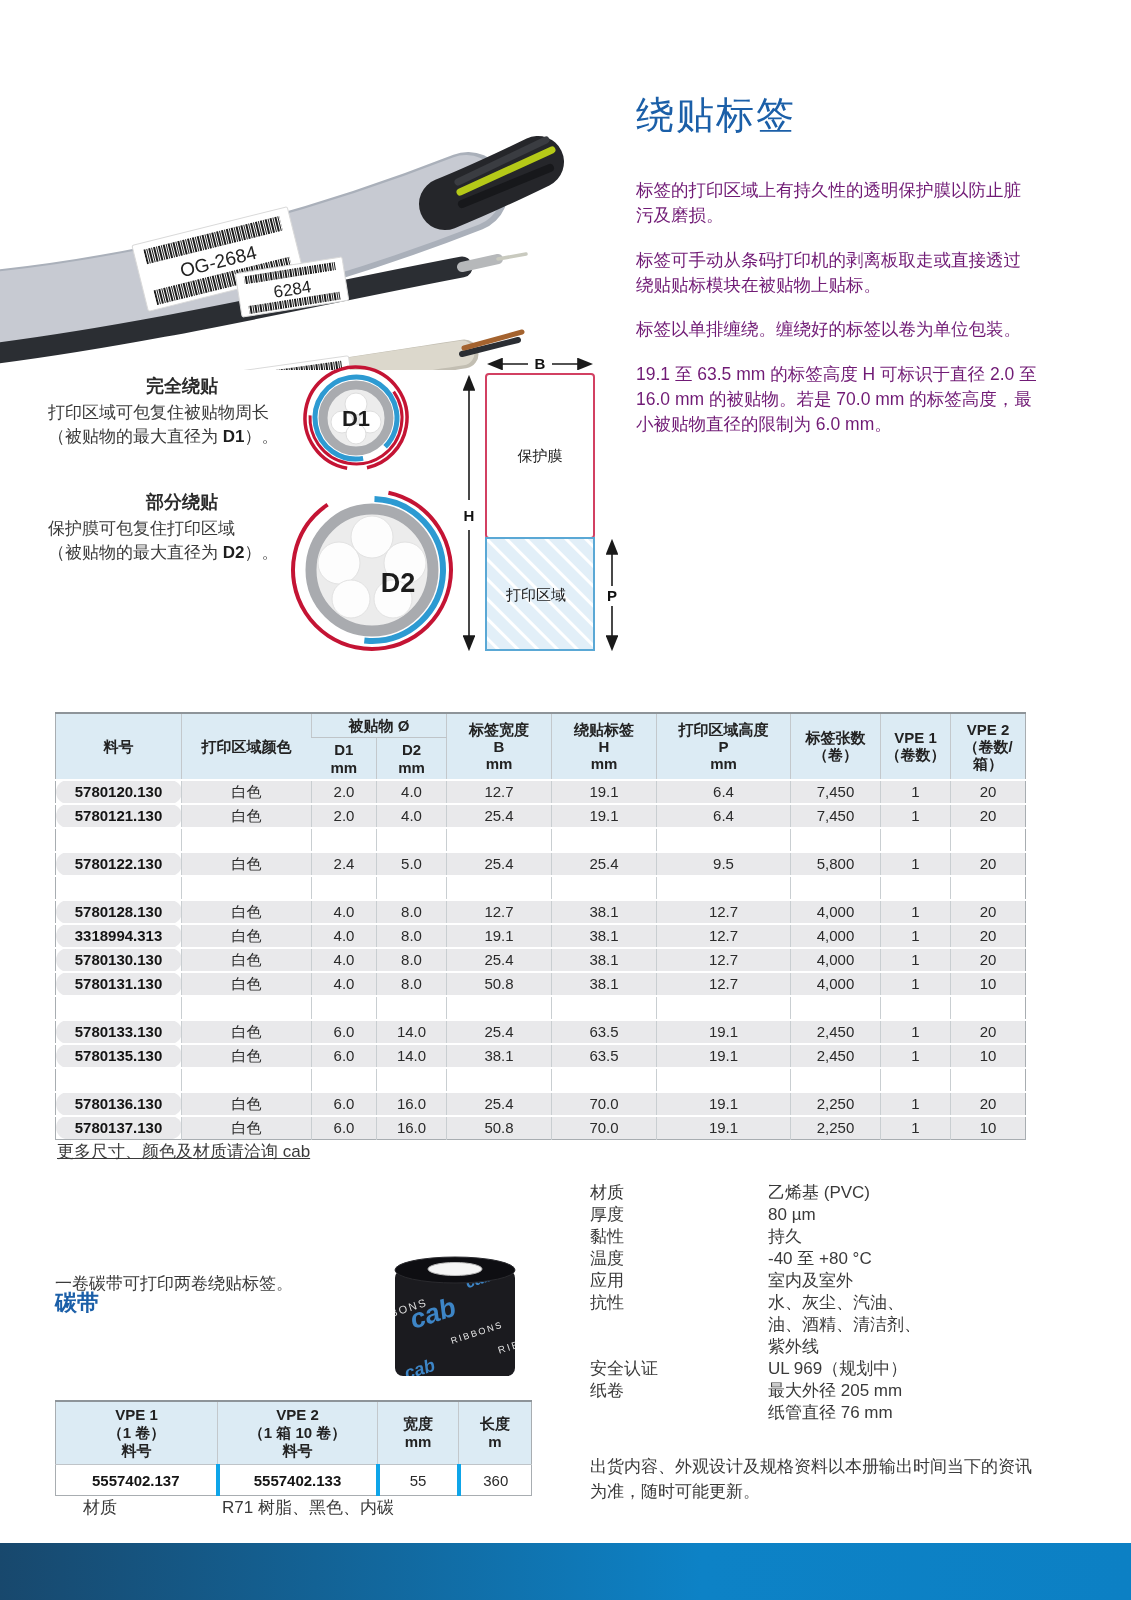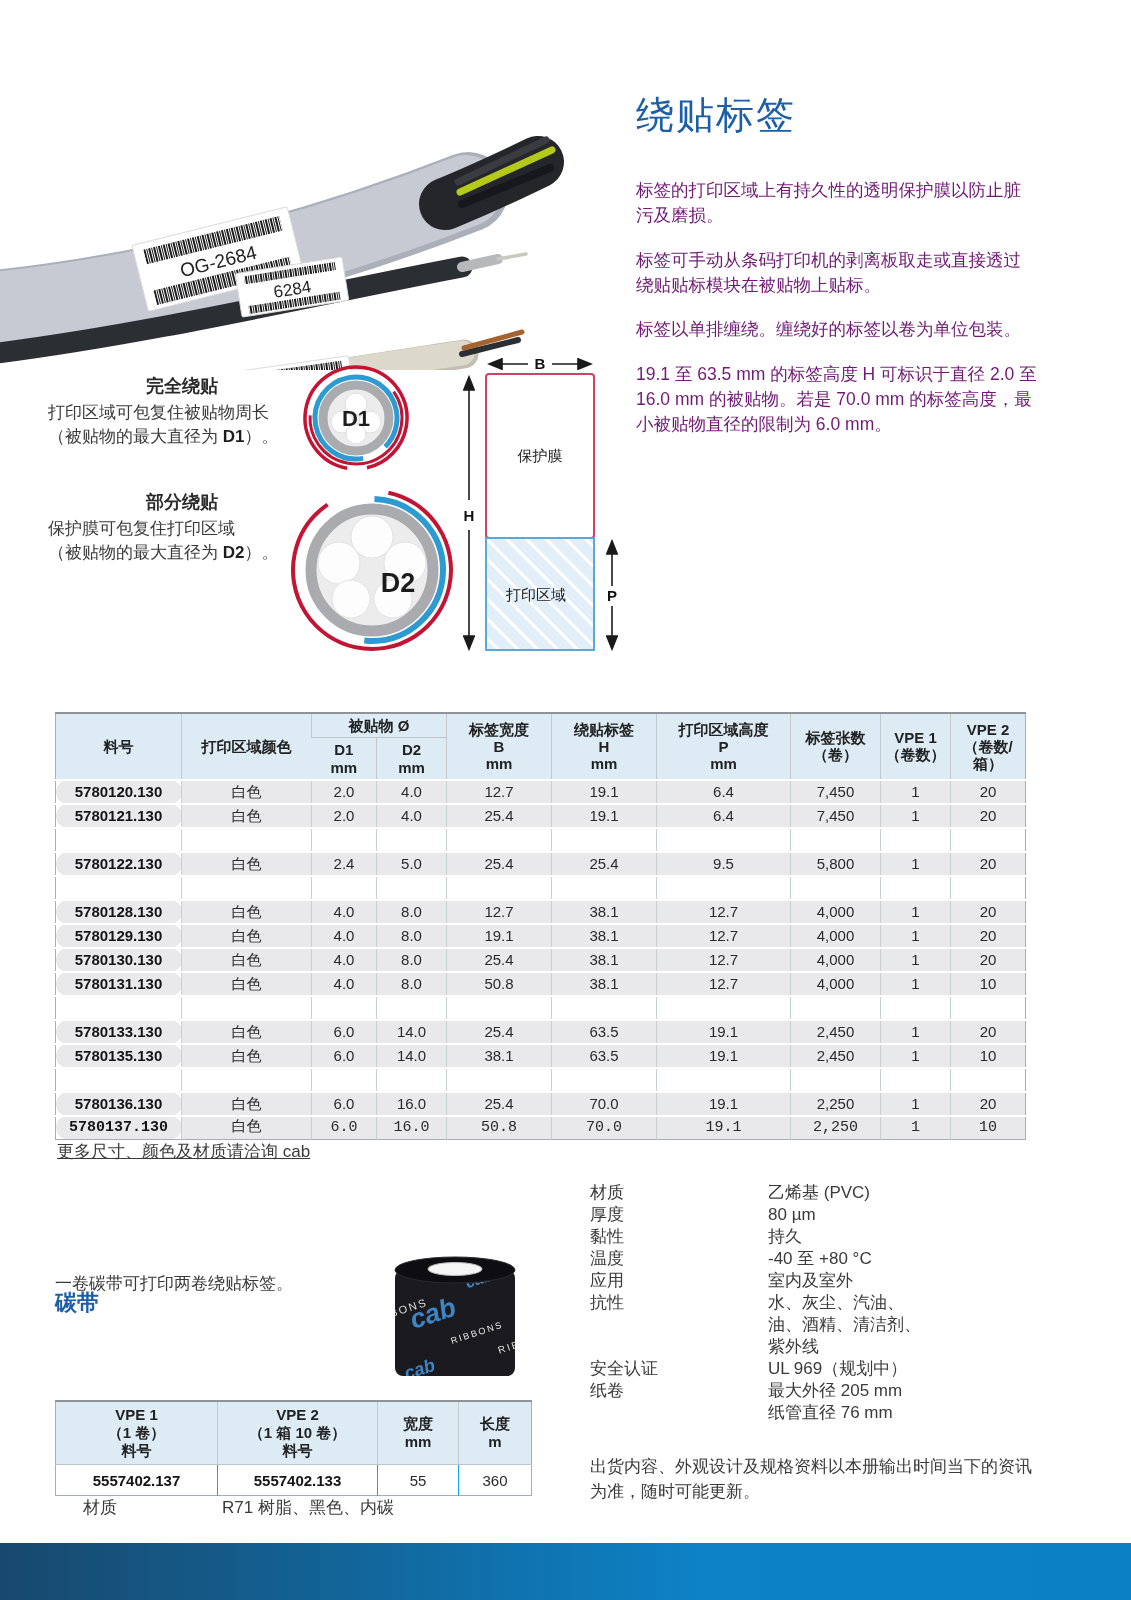--- a/index.html
+++ b/index.html
@@ -28,34 +28,34 @@
   .products th{background:#dcebf4;font-weight:700;white-space:pre-line;line-height:1.15;
     padding:3px 2px;border-left:1px solid #c3c8cc;border-bottom:2px solid #ffffff;
     vertical-align:middle;text-align:center;color:#222;}
   .products th.group{border-bottom:1px solid #bfc4c8;}
   .products th:first-child{border-left:none;}
   .products td{border-left:1px solid #c9ced1;text-align:center;padding:0 2px;height:22px;
     line-height:22px;border-bottom:2px solid #ffffff;}
   .products td:first-child{border-left:none;}
   .products tr.data-row td{background:#e9e9eb;}
   .products tr.spacer-row td{background:#ffffff;height:22px;}
-  .products tr:last-child td{border-bottom:none;font-family:Liberation Mono, monospace;}
+  .products tr:last-child td{border-bottom:none;}
   .products td.cell-part{font-weight:700;color:#141414;border-radius:12px;}
   #more-note{left:57px;top:1140px;font-size:17px;color:#3a3a3a;text-decoration:underline;}
   
   #ribbon-heading{left:55px;top:1288px;font-size:22px;font-weight:700;color:#1b5fa8;}
   #ribbon-desc{left:55px;top:1272px;font-size:17px;color:#3a3a3a;}
   #ribbon-photo{left:388px;top:1254px;}
   #ribbon-table-wrap{left:55px;top:1400px;}
   table.ribbon-table{border-collapse:collapse;width:476px;table-layout:fixed;font-size:15px;color:#2a2a2a;
     border:1px solid #a8adb1;border-top:2px solid #8e9499;}
   .ribbon-table th{background:#dcebf4;font-weight:700;white-space:pre-line;line-height:1.2;
     padding:4px 2px;border-left:1px solid #c3c8cc;border-bottom:1px solid #bfc4c8;text-align:center;color:#222;}
   .ribbon-table th:first-child{border-left:none;}
-  .ribbon-table td{border-left:1px solid #0ea5e9;text-align:center;height:28px;background:#ffffff;}
+  .ribbon-table td{border-left:4px solid #0ea5e9;text-align:center;height:28px;background:#ffffff;}
   .ribbon-table td:first-child{border-left:none;}
   .ribbon-table td.bold{font-weight:700;color:#141414;}
   #ribbon-material{left:83px;top:1496px;display:flex;font-size:17px;color:#3a3a3a;}
   #ribbon-material .lbl{width:139px;}
   
   #specs{left:590px;top:1182px;width:445px;font-size:17px;color:#3a3a3a;}
   .spec-row{display:flex;}
   .spec-label{width:178px;line-height:22px;}
   .spec-value{white-space:pre-line;line-height:22px;}
   #disclaimer{left:590px;top:1455px;width:448px;font-size:17px;line-height:1.45;color:#3a3a3a;}
@@ -315,21 +315,21 @@
             <td>4.0</td>
             <td>8.0</td>
             <td>12.7</td>
             <td>38.1</td>
             <td>12.7</td>
             <td>4,000</td>
             <td>1</td>
             <td>20</td>
           </tr>
           <tr class="data-row">
-            <td class="cell-part">5780129.130</td>
+            <td class="cell-part">3318994.313</td>
             <td>白色</td>
             <td>4.0</td>
             <td>8.0</td>
             <td>19.1</td>
             <td>38.1</td>
             <td>12.7</td>
             <td>4,000</td>
             <td>1</td>
             <td>20</td>
           </tr>

